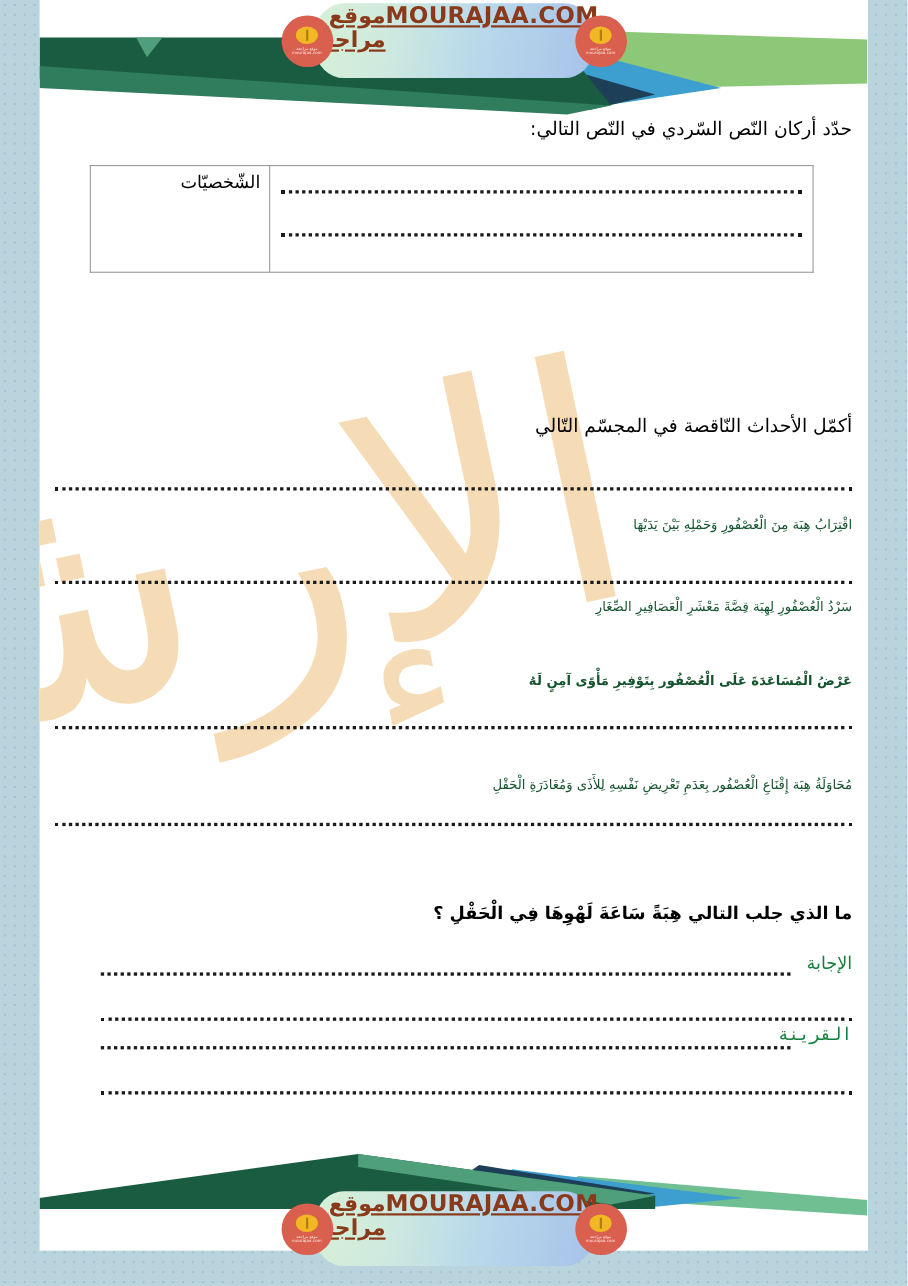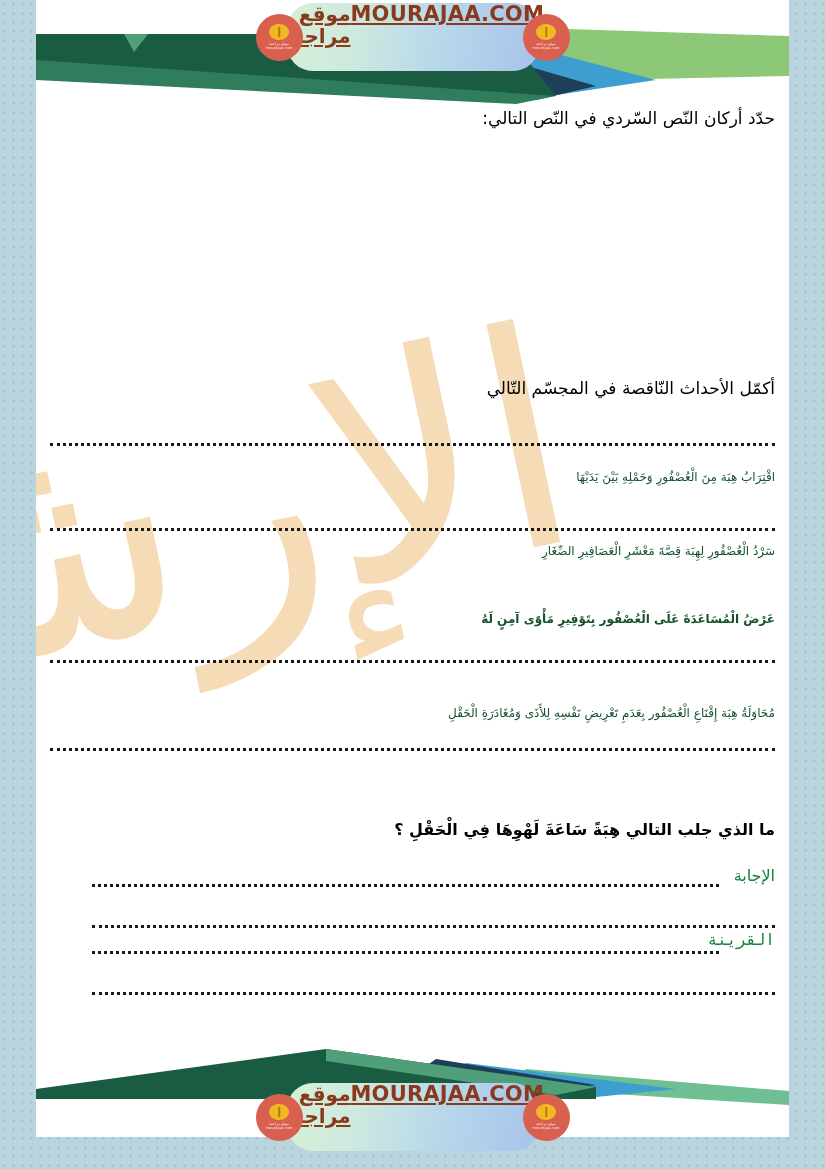--- a/index.html
+++ b/index.html
@@ -261,20 +261,27 @@
   <div class="watermark">
     <div class="watermark-glyph">الإرشاد</div>
   </div>
 
   <div class="content">
 
     <div class="heading h1">حدّد أركان النّص السّردي في النّص التالي:</div>
 
     <table class="tbl">
       <tbody>
+        <tr class="row3">
+          <td class="blank">
+            <div class="cell-dots"></div>
+            <div class="cell-dots second"></div>
+          </td>
+          <td class="label">الشّخصيّات</td>
+        </tr>
       </tbody>
     </table>
 
     <div class="heading h2">أكمّل الأحداث النّاقصة في المجسّم التّالي</div>
 
     <div class="dotline" style="left:14px; top:443px; width:725px;"></div>
     <div class="evt" style="top:470px;">اقْتِرَابُ هِبَة مِنَ الْعُصْفُورِ وَحَمْلِهِ بَيْنَ يَدَيْهَا</div>
 
     <div class="dotline" style="left:14px; top:528px; width:725px;"></div>
     <div class="evt" style="top:544px;">سَرْدُ الْعُصْفُورِ لِهِبَة قِصَّةَ مَعْشَرِ الْعَصَافِيرِ الصِّغَارِ</div>

